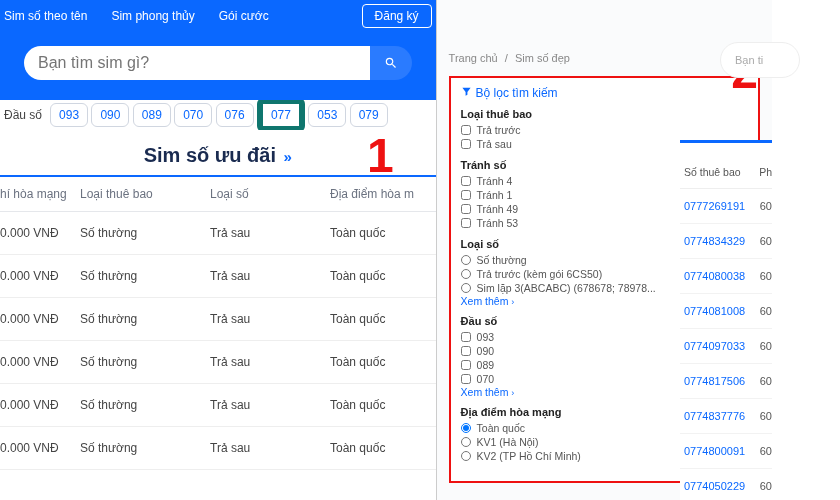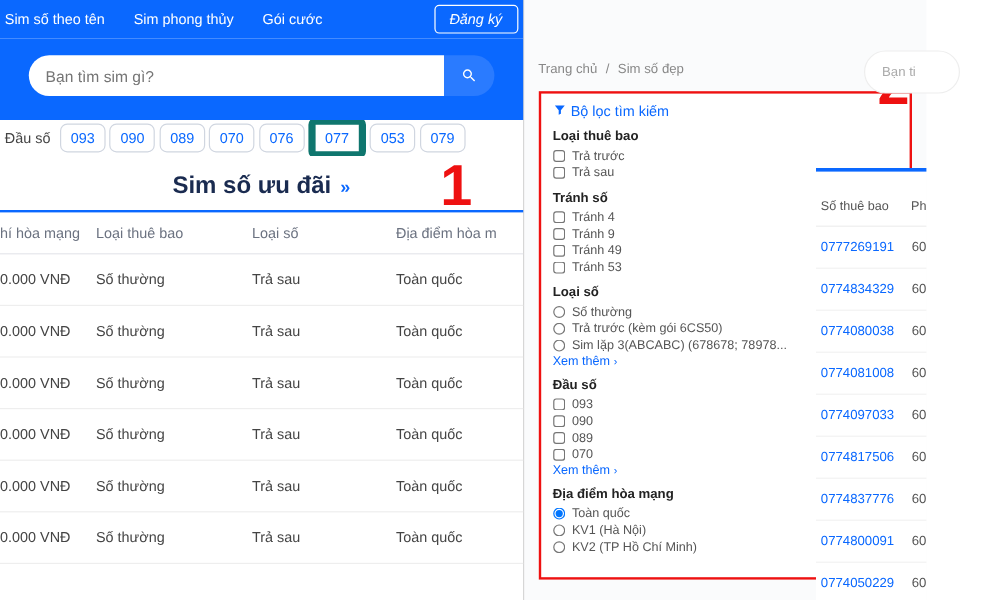--- a/index.html
+++ b/index.html
@@ -4,24 +4,24 @@
 <style>
   * { box-sizing: border-box; margin: 0; padding: 0; font-family: Arial, sans-serif; }
   body { width: 840px; height: 500px; overflow: hidden; position: relative; background: #fff; }
   .wrap { display: flex; width: 772px; height: 500px; }
   .left { width: 475px; position: relative; border-right: 1px solid #ccc; }
   .right { width: 365px; position: relative; background: #fafbfc; }
 
   
   .topnav { height: 32px; background: #0a68ff; display: flex; align-items: center; color: #fff; font-size: 12px; padding: 0 4px; gap: 24px; }
   .topnav .nav-item { cursor: pointer; }
-  .topnav .reg-btn { margin-left: auto; border: 1px solid #fff; padding: 4px 12px; border-radius: 4px; font-size: 12px; cursor: pointer; font-style: italic; }
+  .topnav .reg-btn { margin-left: auto; border: 1px solid #fff; padding: 4px 12px; border-radius: 4px; font-size: 12px; cursor: pointer; }
   .searchbar { background: #0a68ff; padding: 14px 24px 20px; }
   .searchbox { display: flex; background: transparent; }
-  .searchbox input { flex: 1; height: 34px; border: none; border-radius: 17px 0 0 17px; padding: 0 14px; background: #fff; font-size: 13px; color: #888; outline: none; }
+  .searchbox input { flex: 1; height: 34px; border: none; border-radius: 17px 0 0 17px; padding: 0 14px; background: #fff; font-size: 16px; color: #888; outline: none; }
   .searchbox button { width: 42px; height: 34px; border: none; background: #2a7bff; border-radius: 0 17px 17px 0; color: #fff; cursor: pointer; display: flex; align-items: center; justify-content: center; }
   .searchbox svg { width: 14px; height: 14px; fill: #fff; }
 
   .prefix-row { display: flex; align-items: center; gap: 8px; padding: 8px 4px; font-size: 12px; overflow: hidden; }
   .prefix-label { color: #444; font-weight: 500; }
   .pill { border: 1px solid #d0d6e0; padding: 4px 8px; border-radius: 6px; color: #0a68ff; cursor: pointer; font-size: 12px; background: #fff; }
   .pill.selbox { border: 6px solid #0f766e; }
 
   .promo-title { text-align: center; font-size: 20px; font-weight: 600; color: #1a2b50; padding: 14px 0 8px; position: relative; }
   .promo-title .chev { color: #0a68ff; font-size: 15px; margin-left: 2px; }
@@ -168,21 +168,21 @@
             </label>
           </div>
           <div class="fgroup">
             <div class="gtitle">Tránh số</div>
             <label class="opt">
               <input type="checkbox" name="g1" style="">
               <span>Tránh 4</span>
             </label>
             <label class="opt">
               <input type="checkbox" name="g1" style="">
-              <span>Tránh 9</span>
+              <span>Tránh 1</span>
             </label>
             <label class="opt">
               <input type="checkbox" name="g1" style="">
               <span>Tránh 49</span>
             </label>
             <label class="opt">
               <input type="checkbox" name="g1" style="">
               <span>Tránh 53</span>
             </label>
           </div>

